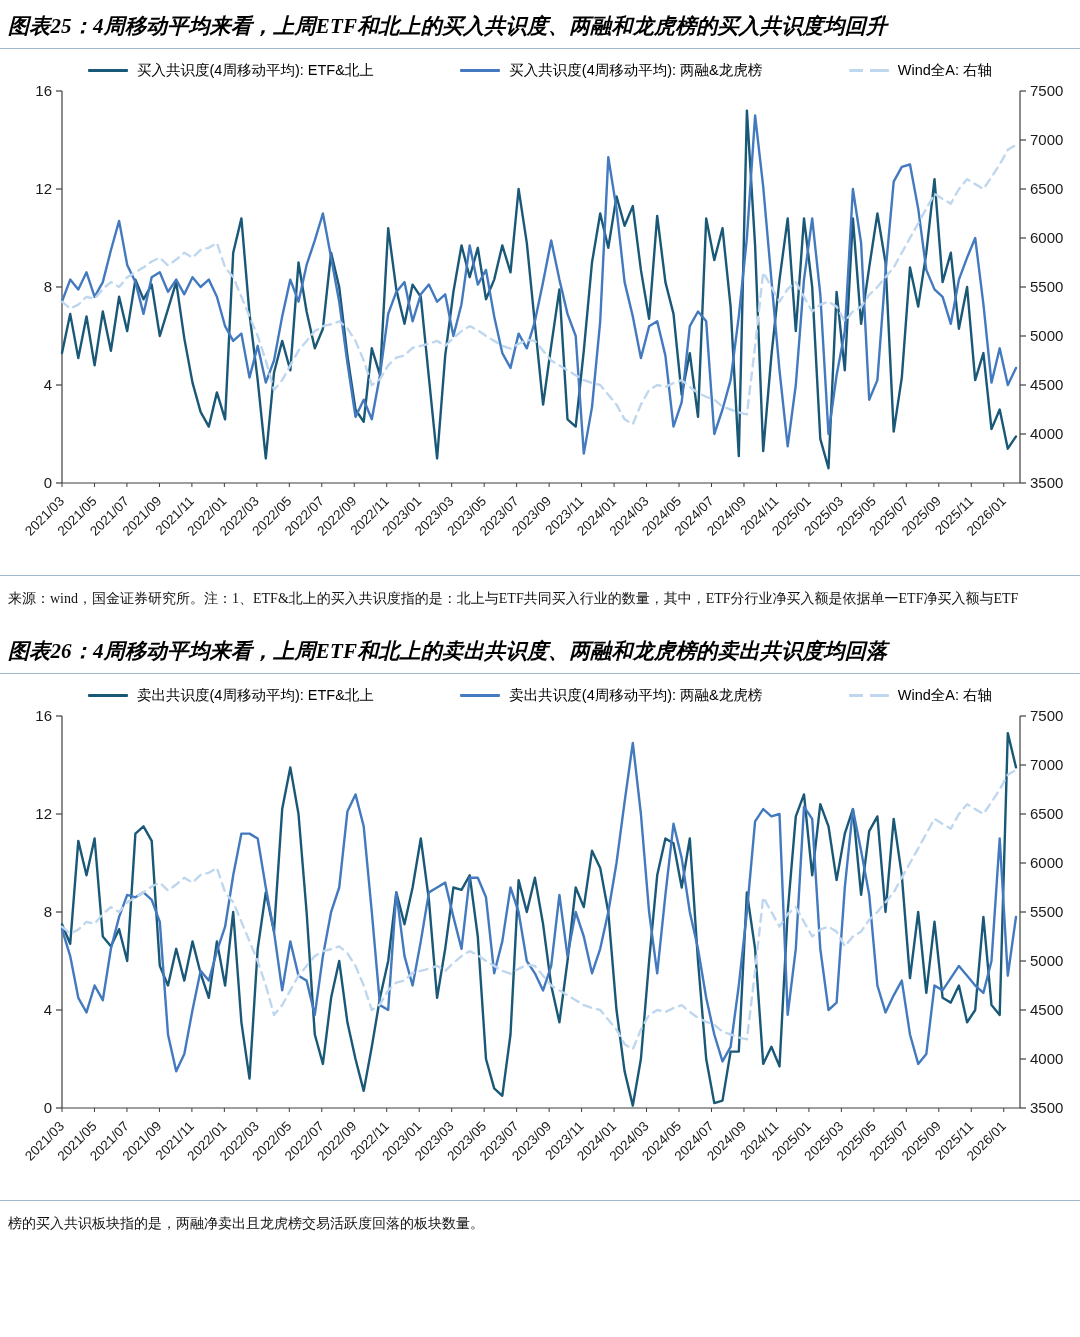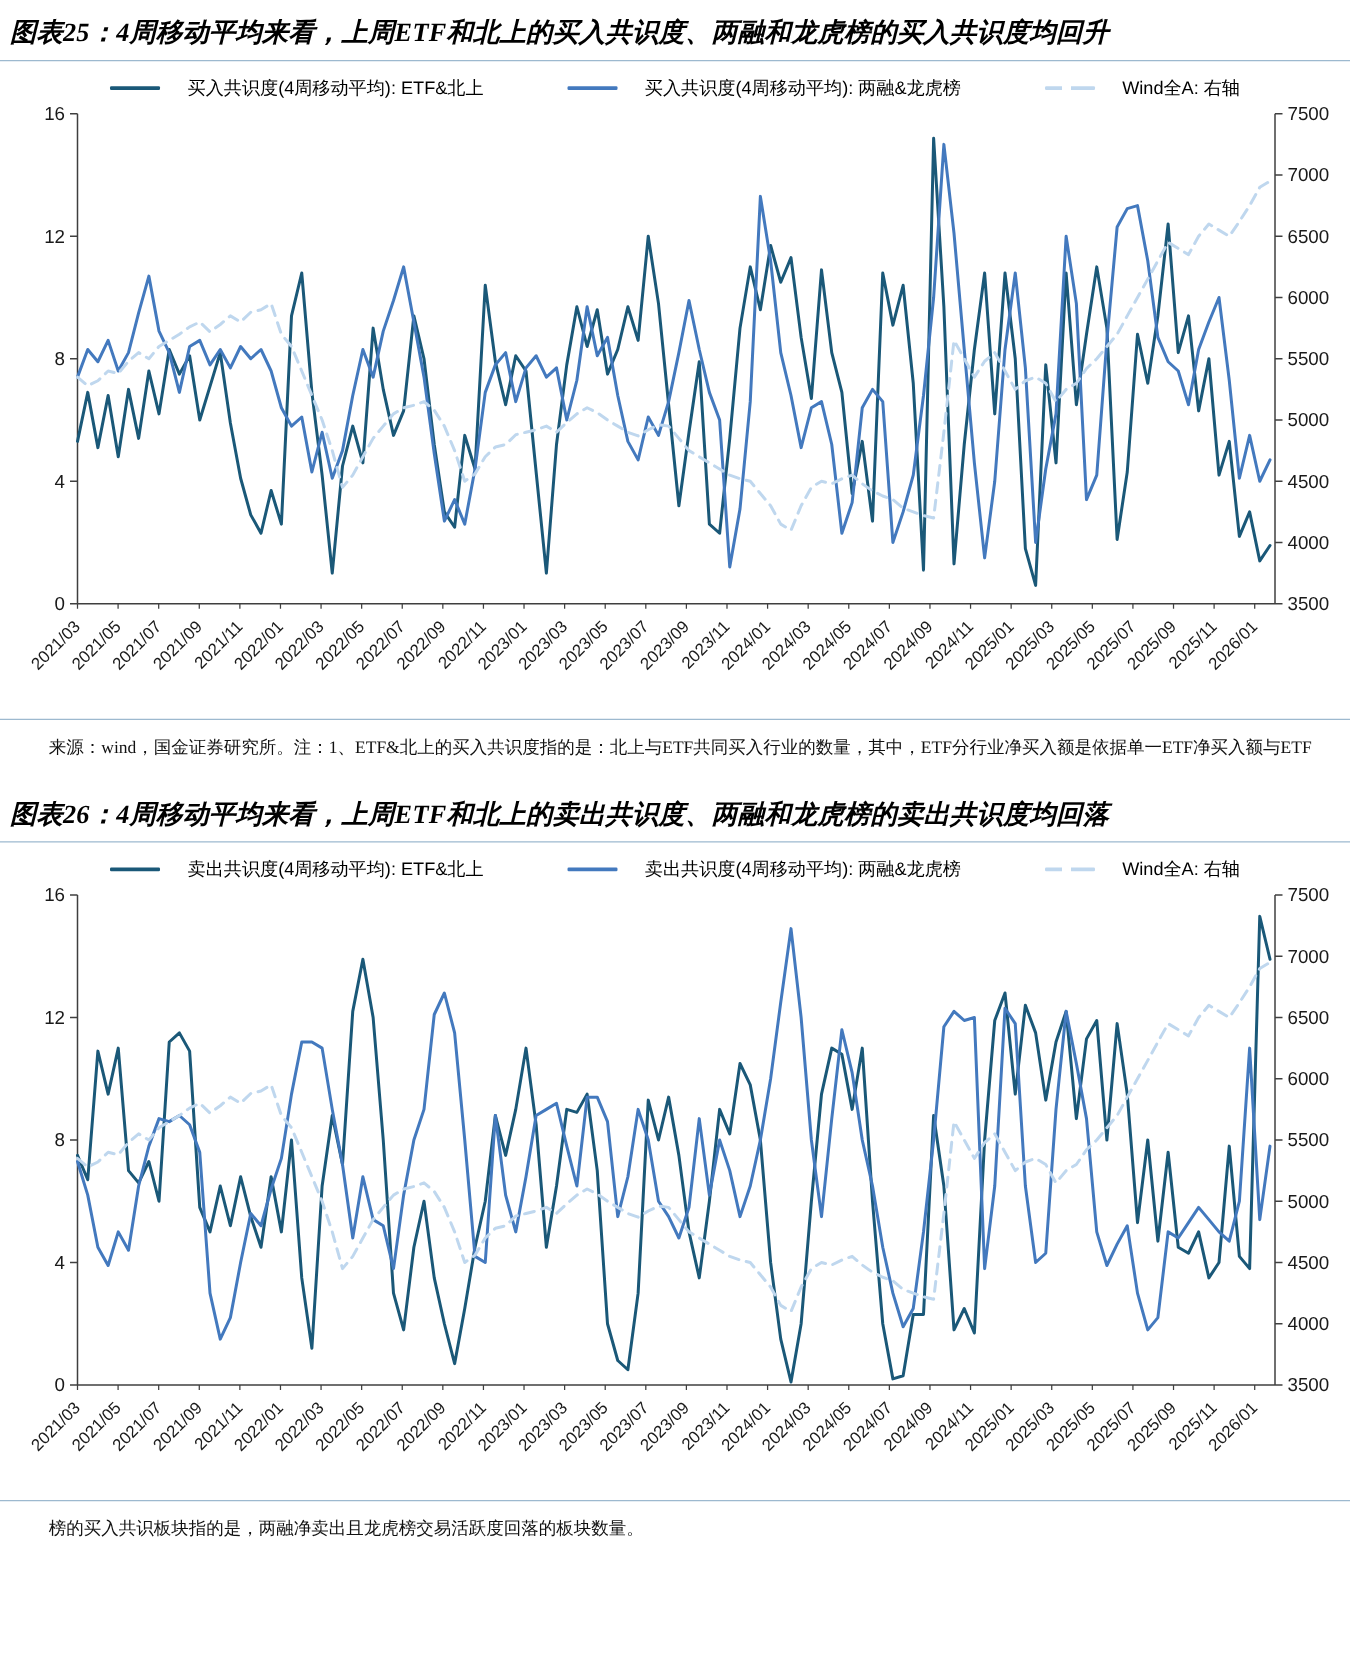--- a/index.html
+++ b/index.html
@@ -4,27 +4,27 @@
 <style>
   html,body{margin:0;padding:0;background:#ffffff;}
   body{width:1080px;font-family:"Liberation Sans",sans-serif;color:#1a1a1a;}
   .page{padding:4px 0 0 0;}
   .figure{margin-bottom:10px;}
   .fig-title{font-family:"Liberation Serif",serif;font-weight:bold;font-style:italic;
              font-size:21px;padding:8px 8px 6px 8px;color:#000;letter-spacing:.2px;}
   .rule{border:0;border-top:1.5px solid #9db9cf;margin:2px 0 0 0;width:100%;}
   .legend{display:flex;justify-content:space-between;align-items:center;
           padding:10px 88px 0 88px;height:22px;}
-  .legend-item{display:inline-flex;align-items:center;gap:22px;}
+  .legend-item{display:inline-flex;align-items:center;gap:9px;}
   .swatch{display:inline-block;width:40px;height:3px;border-radius:1px;flex:none;}
   .legend-label{font-size:14.5px;color:#000;white-space:nowrap;}
   svg.chart{display:block;width:1064px;height:492px;margin:0 8px;overflow:visible;}
   svg.chart text{font-family:"Liberation Sans",sans-serif;}
   .note{font-family:"Liberation Serif",serif;font-size:14px;line-height:33px;
-        color:#111;padding:6px 8px 4px 8px;white-space:nowrap;overflow:hidden;margin-left:31px;}
+        color:#111;padding:6px 8px 4px 8px;white-space:nowrap;overflow:hidden;}
   .note-line{display:block;}
 </style>
 </head>
 <body>
 
 <div class="page">
 
   <section class="figure">
     <div class="fig-title">图表25：4周移动平均来看，上周ETF和北上的买入共识度、两融和龙虎榜的买入共识度均回升</div>
     <div class="rule"></div>

